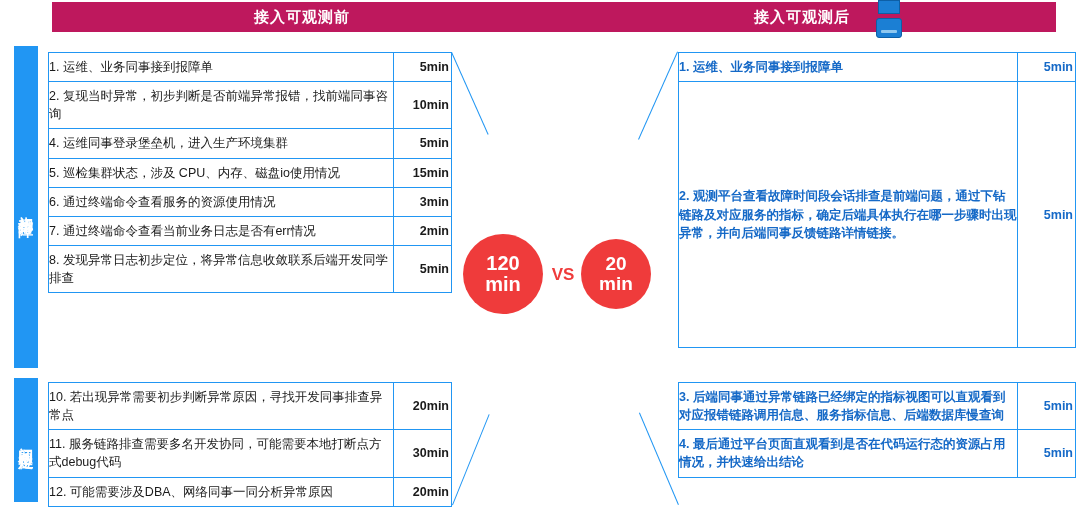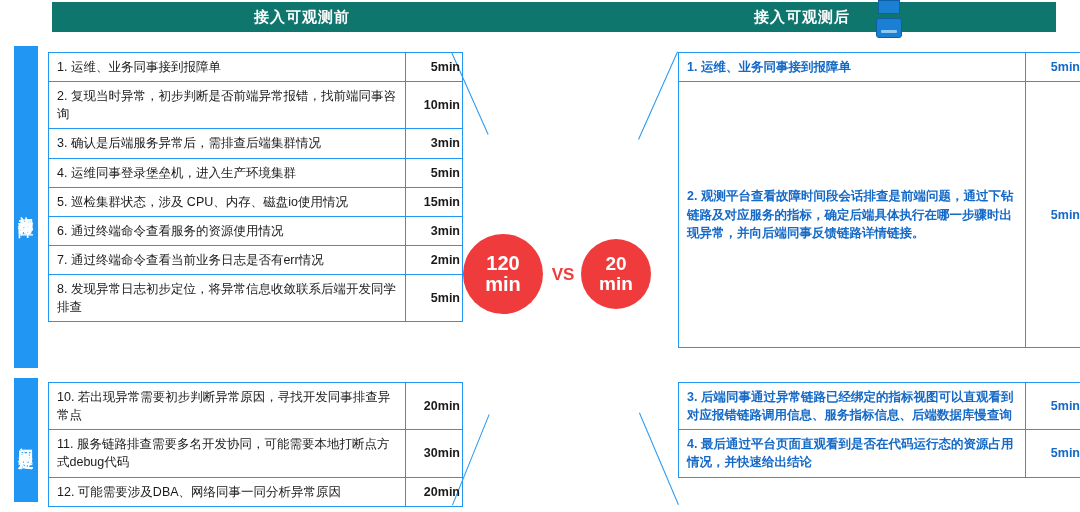--- a/index.html
+++ b/index.html
@@ -10,21 +10,21 @@
     position:relative;
     overflow:hidden;
     color:#000;
   }
   .root{position:relative;width:1080px;height:512px;}
 
   
   .col-header{
     position:absolute;
     height:30px;
-    background:#0f766e;
+    background:#be185d;
     color:#fff;
     font-size:15px;
     font-weight:bold;
     display:flex;align-items:center;justify-content:center;
     letter-spacing:1px;
   }
   #hdr-left{left:52px;top:2px;width:500px;}
   #hdr-right{left:548px;top:2px;width:508px;}
 
   
@@ -42,21 +42,21 @@
     letter-spacing:2px;
   }
   #vlabel-1{left:14px;top:46px;width:24px;height:322px;}
   #vlabel-2{left:14px;top:378px;width:24px;height:124px;}
 
   
   .tbl{position:absolute;border-collapse:collapse;table-layout:fixed;}
   .tbl td{
     border:1px solid #2196f3;
     font-size:12.5px;
-    padding:5px 8px;
+    padding:5px 0;
     color:#1a1a1a;
     line-height:1.45;
     vertical-align:middle;
   }
   .tbl td.time{
     width:52px;
     text-align:right;
     font-weight:bold;
     font-size:12.5px;
     padding:5px 2px;
@@ -130,24 +130,20 @@
 
   <table class="tbl" id="tbl-left-top">
     <tbody>
       <tr>
         <td>1. 运维、业务同事接到报障单</td>
         <td class="time">5min</td>
       </tr>
       <tr>
         <td>2. 复现当时异常，初步判断是否前端异常报错，找前端同事咨询</td>
         <td class="time">10min</td>
-      </tr>
-      <tr>
-        <td>3. 确认是后端服务异常后，需排查后端集群情况</td>
-        <td class="time">3min</td>
       </tr>
       <tr>
         <td>4. 运维同事登录堡垒机，进入生产环境集群</td>
         <td class="time">5min</td>
       </tr>
       <tr>
         <td>5. 巡检集群状态，涉及 CPU、内存、磁盘io使用情况</td>
         <td class="time">15min</td>
       </tr>
       <tr>

